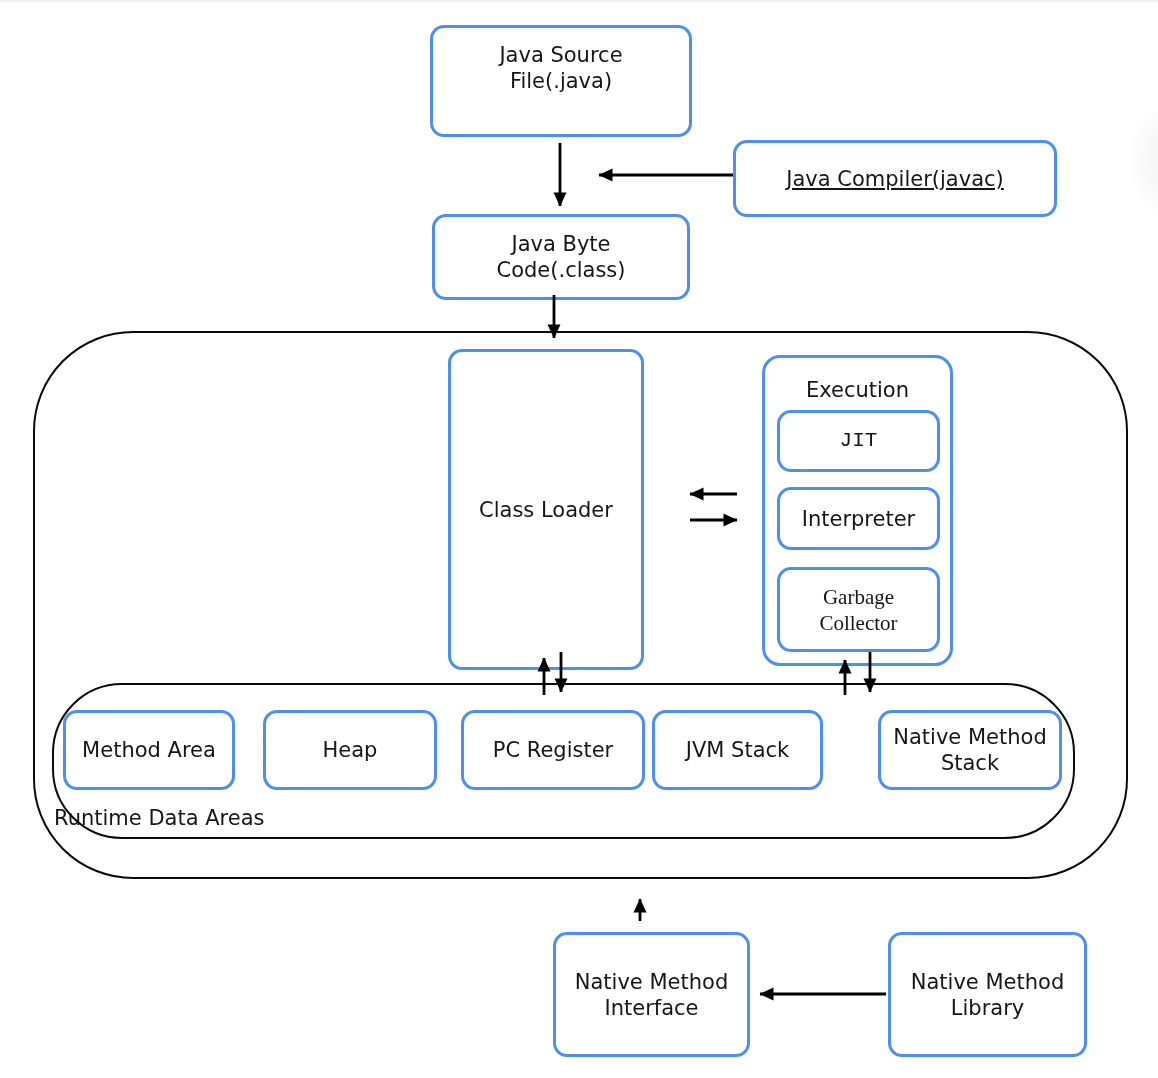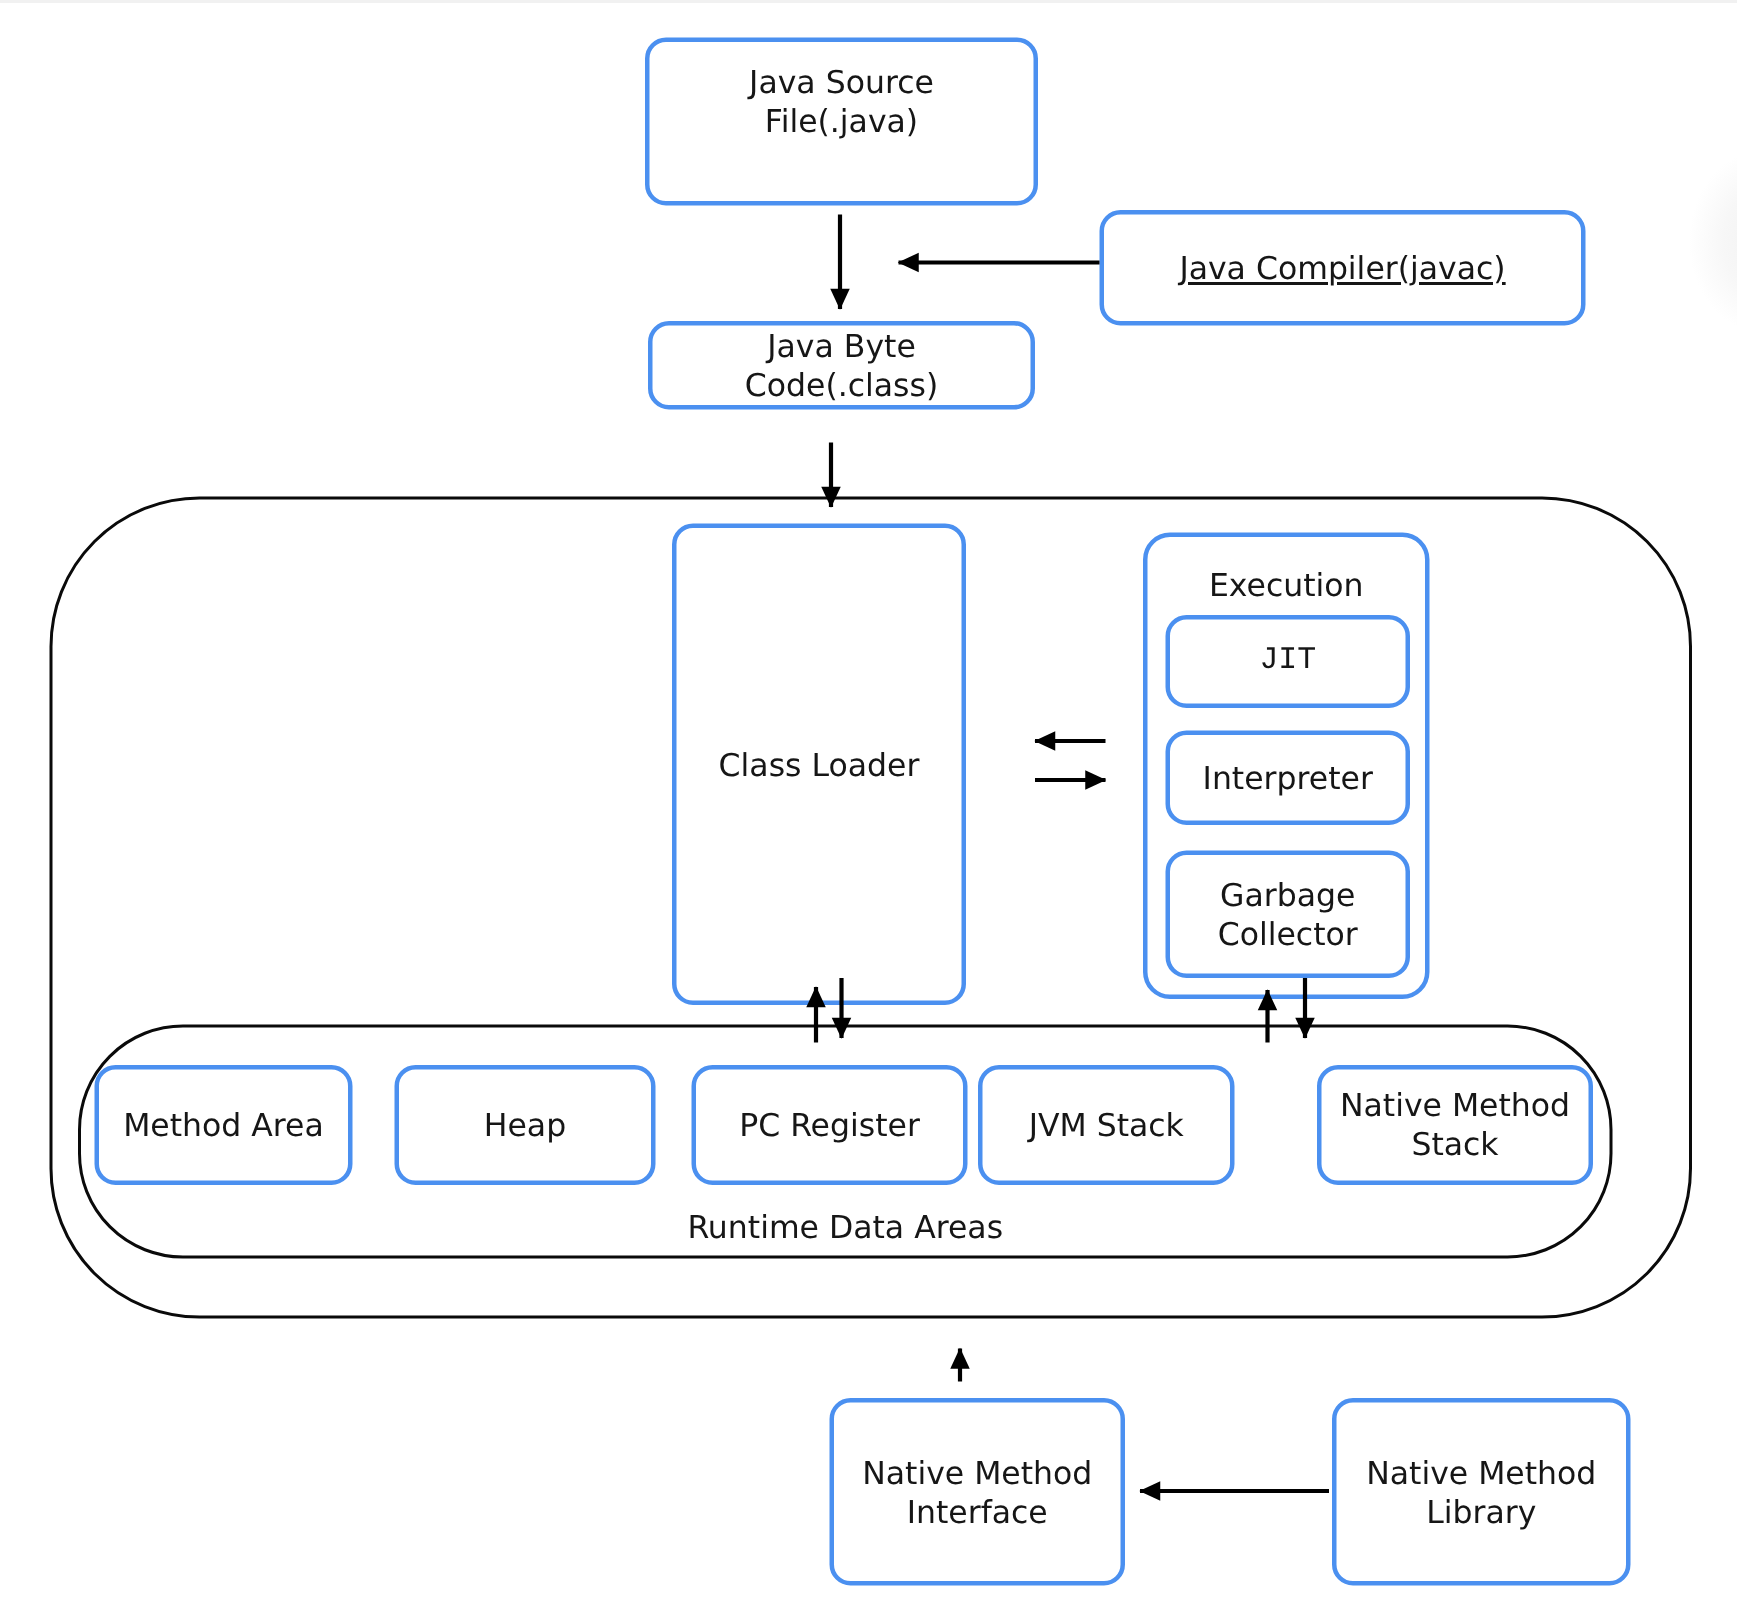--- a/index.html
+++ b/index.html
@@ -16,21 +16,21 @@
   .black-container{
     position:absolute;
     border:2.5px solid var(--c-container_border,#0a0a0a);
     background:transparent;
     box-sizing:border-box;
   }
   .jvm{left:33px;top:329px;width:1095px;height:548px;border-radius:100px;}
   .runtime{left:52px;top:681px;width:1023px;height:156px;border-radius:70px;}
   .runtime-label{
     position:absolute;left:0;right:0;bottom:6px;
-    text-align:center;font-size:21px;line-height:26px;
+    font-size:21px;line-height:26px;
   }
   
   .node{
     position:absolute;
     border:3px solid var(--c-box_border,#4b90f0);
     border-radius:14px;
     background:#ffffff;
     box-sizing:border-box;
     display:flex;flex-direction:column;
     align-items:center;justify-content:center;
@@ -42,26 +42,26 @@
     border:3px solid var(--c-box_border,#4b90f0);
     border-radius:18px;background:#ffffff;box-sizing:border-box;
   }
   .exec-label{
     position:absolute;top:19px;left:0;right:0;
     text-align:center;font-size:21px;line-height:26px;
   }
   
   .n-java-source{left:430px;top:23px;width:262px;height:112px;padding-bottom:26px;}
   .n-java-compiler{left:733px;top:138px;width:324px;height:77px;text-decoration:underline;}
-  .n-java-byte{left:432px;top:212px;width:258px;height:59px;}
+  .n-java-byte{left:432px;top:212px;width:258px;height:86px;}
   .n-class-loader{left:448px;top:347px;width:196px;height:321px;}
   .n-execution{left:762px;top:353px;width:191px;height:311px;}
   .n-jit{left:777px;top:408px;width:163px;height:62px;font-family:Liberation Mono, monospace;}
   .n-interpreter{left:777px;top:485px;width:163px;height:63px;}
-  .n-garbage{left:777px;top:565px;width:163px;height:85px;}
+  .n-garbage{left:777px;top:565px;width:163px;height:85px;font-family:Liberation Serif, serif;}
   .n-method-area{left:63px;top:708px;width:172px;height:80px;}
   .n-heap{left:263px;top:708px;width:174px;height:80px;}
   .n-pc-register{left:461px;top:708px;width:184px;height:80px;}
   .n-jvm-stack{left:652px;top:708px;width:171px;height:80px;}
   .n-nms{left:878px;top:708px;width:184px;height:80px;}
   .n-nmi{left:553px;top:930px;width:197px;height:125px;}
   .n-nml{left:888px;top:930px;width:199px;height:125px;}
   
   .arrows{position:absolute;left:0;top:0;width:1158px;height:1078px;pointer-events:none;}
   .arrows line{stroke:var(--c-arrow,#000000);stroke-width:2.8px;}

